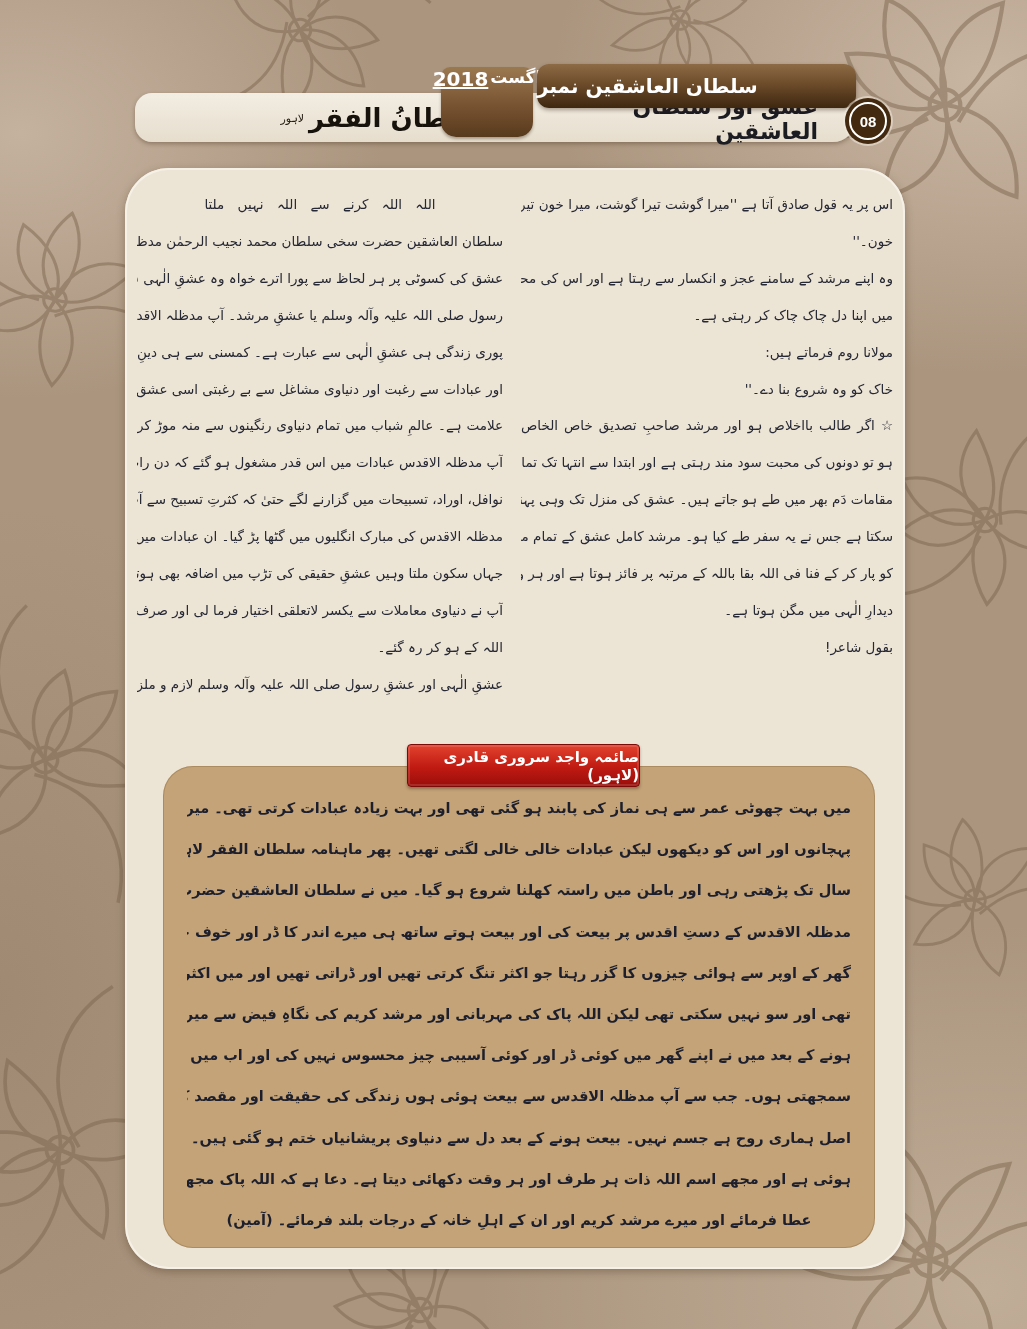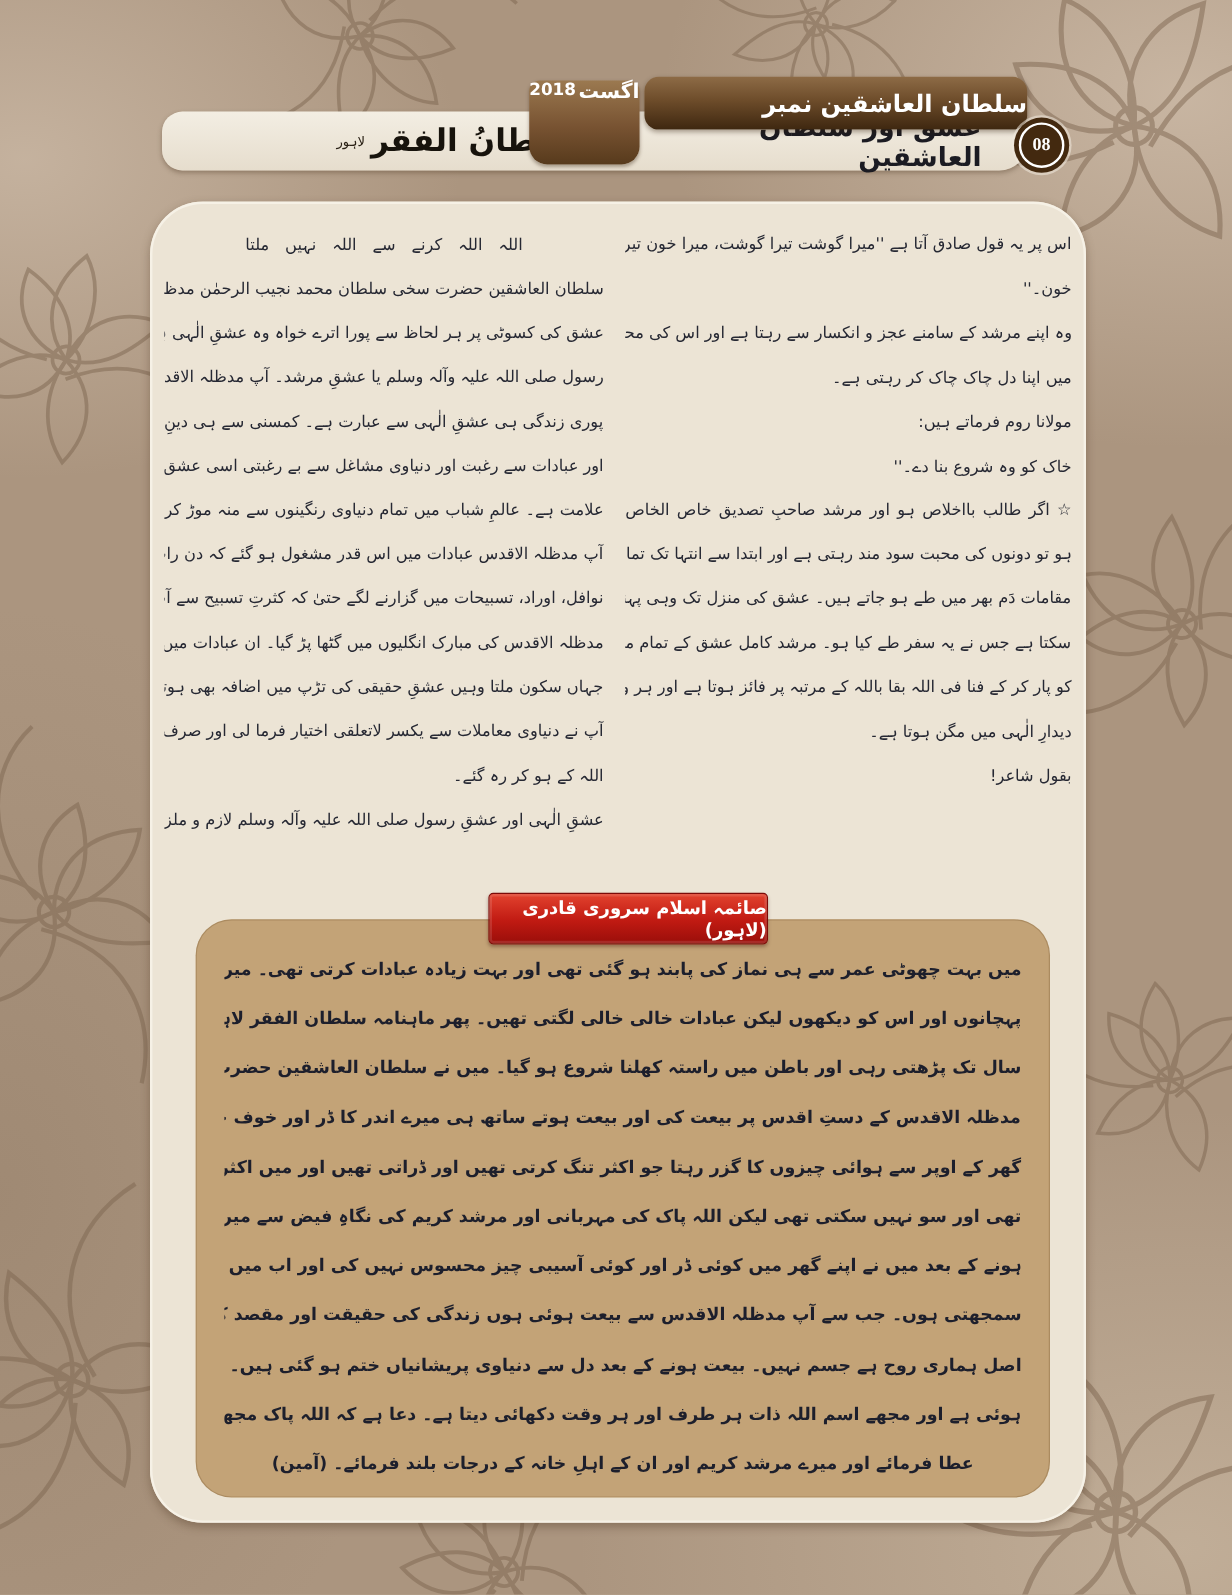--- a/index.html
+++ b/index.html
@@ -18,21 +18,21 @@
       radial-gradient(720px 520px at 96% 97%, rgba(200,182,160,.75), rgba(200,182,160,0) 70%),
       radial-gradient(500px 700px at 0% 75%, rgba(150,128,106,.55), rgba(150,128,106,0) 70%),
       #ab957f;
   }
   .pattern{position:absolute;inset:0;opacity:.5;}
   
   .issue-banner{
     position:absolute;left:537px;top:64px;width:319px;height:44px;
     border-radius:12px;
     background:linear-gradient(180deg,#8d6b46 0%,#6d4c2a 45%,#3e2710 100%);
-    color:#fff;display:flex;align-items:center;justify-content:flex-start;
+    color:#fff;display:flex;align-items:center;justify-content:flex-end;
     font-size:20px;font-weight:bold;z-index:4;
     box-shadow:0 2px 4px rgba(50,30,10,.4);
   }
   .header-bar{
     position:absolute;left:135px;top:93px;width:722px;height:49px;
     background:linear-gradient(180deg,#f3eee3,#e6ddcd);
     border-radius:18px 26px 26px 18px;
     box-shadow:0 2px 4px rgba(60,40,20,.35);z-index:2;
   }
   .logo{
@@ -44,35 +44,35 @@
   .logo-main{font-size:26px;font-weight:bold;letter-spacing:-1px;}
   .date-tab{
     position:absolute;left:441px;top:67px;width:92px;height:70px;
     background:linear-gradient(180deg,#9b7950 0%,#785332 55%,#573a1c 100%);
     border-radius:9px 9px 15px 15px;
     color:#fff;text-align:center;z-index:3;
     box-shadow:0 2px 3px rgba(50,30,10,.35);
     display:flex;flex-direction:row;justify-content:center;gap:2px;
   }
   .date-month{font-size:17px;font-weight:bold;}
-  .date-year{font-size:14px;font-weight:bold;font-family:"DejaVu Sans",sans-serif;}
+  .date-year{font-size:20px;font-weight:bold;font-family:"DejaVu Sans",sans-serif;text-decoration:underline;}
   .article-title{
     position:absolute;left:548px;top:100px;width:270px;height:38px;
     display:flex;align-items:center;justify-content:center;
     font-size:22px;font-weight:bold;color:#1b1b22;z-index:3;
   }
   .page-badge{
     position:absolute;left:845px;top:98px;width:46px;height:46px;border-radius:50%;
     background:#43290f;z-index:5;display:flex;align-items:center;justify-content:center;
     box-shadow:0 0 0 2px rgba(240,234,222,.55);
   }
   .page-badge-inner{
     width:34px;height:34px;border-radius:50%;border:2px solid #fff;
     display:flex;align-items:center;justify-content:center;
-    color:#fff;font-size:15px;font-weight:bold;font-family:Liberation Serif, serif;
+    color:#fff;font-size:15px;font-weight:bold;font-family:Liberation Sans, sans-serif;
   }
   
   .main-box{
     position:absolute;left:125px;top:168px;width:780px;height:1101px;
     background:#ece4d5;border-radius:44px;
     box-shadow:inset 0 0 0 2px #f6f1e6, 0 3px 8px rgba(70,45,25,.35);
     z-index:1;
   }
   .cols{
     position:absolute;left:137px;top:186px;width:756px;height:556px;
@@ -193,21 +193,21 @@
         <div class="line">نوافل، اوراد، تسبیحات میں گزارنے لگے حتیٰ کہ کثرتِ تسبیح سے آپ</div>
         <div class="line">مدظلہ الاقدس کی مبارک انگلیوں میں گٹھا پڑ گیا۔ ان عبادات میں</div>
         <div class="line">جہاں سکون ملتا وہیں عشقِ حقیقی کی تڑپ میں اضافہ بھی ہوتا گیا اور</div>
         <div class="line">آپ نے دنیاوی معاملات سے یکسر لاتعلقی اختیار فرما لی اور صرف</div>
         <div class="line al-end">اللہ کے ہو کر رہ گئے۔</div>
         <div class="line">عشقِ الٰہی اور عشقِ رسول صلی اللہ علیہ وآلہ وسلم لازم و ملزوم ہیں۔ آقا</div>
       </div>
   </div>
 
   <div class="author-banner">
-    <span>صائمہ اسلام سروری قادری (لاہور)</span>
+    <span>صائمہ واجد سروری قادری (لاہور)</span>
   </div>
 
   <div class="tan-box"></div>
   <div class="testimonial">
       <div class="line">میں بہت چھوٹی عمر سے ہی نماز کی پابند ہو گئی تھی اور بہت زیادہ عبادات کرتی تھی۔ میری شدید خواہش تھی کہ اللہ کو</div>
       <div class="line">پہچانوں اور اس کو دیکھوں لیکن عبادات خالی خالی لگتی تھیں۔ پھر ماہنامہ سلطان الفقر لاہور پڑھنا شروع کیا اور تقریباً ایک</div>
       <div class="line">سال تک پڑھتی رہی اور باطن میں راستہ کھلنا شروع ہو گیا۔ میں نے سلطان العاشقین حضرت سخی سلطان محمد نجیب الرحمٰن</div>
       <div class="line">مدظلہ الاقدس کے دستِ اقدس پر بیعت کی اور بیعت ہوتے ساتھ ہی میرے اندر کا ڈر اور خوف ختم ہو گیا کیونکہ میرے</div>
       <div class="line">گھر کے اوپر سے ہوائی چیزوں کا گزر رہتا جو اکثر تنگ کرتی تھیں اور ڈراتی تھیں اور میں اکثر ساری رات جاگ کر گزارتی</div>
       <div class="line">تھی اور سو نہیں سکتی تھی لیکن اللہ پاک کی مہربانی اور مرشد کریم کی نگاہِ فیض سے میرے سارے ڈر ختم ہو گئے۔ بیعت</div>

